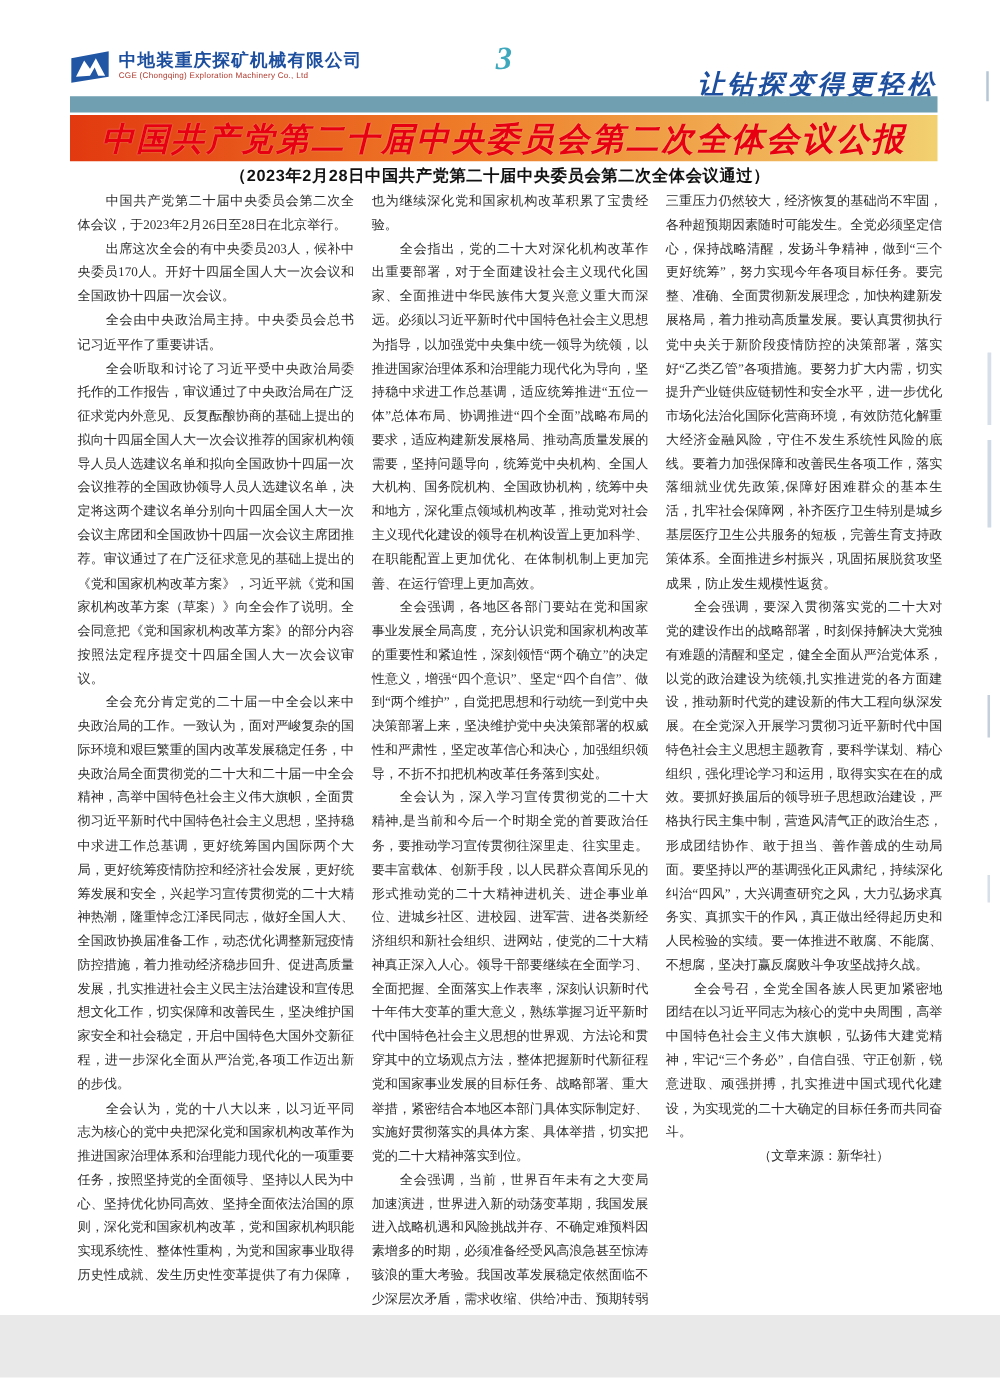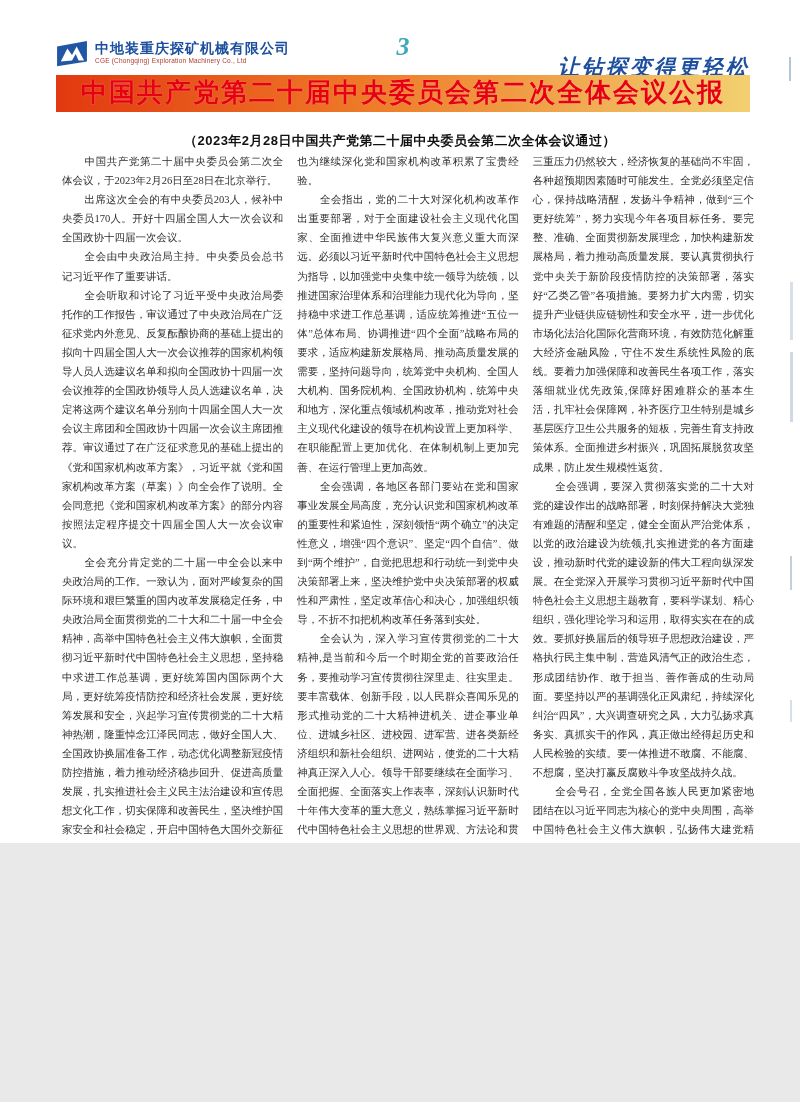--- a/index.html
+++ b/index.html
@@ -1,34 +1,34 @@
 <!DOCTYPE html>
 <html style="--brand-blue: #1d4f9e; --pagenum: #3fa8bc; --teal: #6f9fb0; --g1: #e23910; --g2: #ee7b28; --g3: #f2d070; --title-red: #e60012; --ink: #2e2e2e; --company-en: #b03a2e;"><head>
 <meta charset="utf-8">
 <style>
   html,body{margin:0;padding:0;background:#e9e9e9;}
-  .page{position:relative;width:800px;height:843px;background:#ffffff;margin:0 auto;
+  .page{position:relative;width:800px;height:1052px;background:#ffffff;margin:0 auto;
         overflow:hidden;font-family:"Liberation Serif","DejaVu Serif",serif;}
   
   .hdr{position:absolute;top:38px;left:56px;right:50px;height:38px;}
   .brand{position:absolute;left:0;top:2px;display:flex;align-items:flex-start;}
   .brand svg{display:block;margin-right:7px;}
   .brand-cn{font-family:"Liberation Sans","DejaVu Sans",sans-serif;font-weight:bold;
             font-size:14px;color:var(--brand-blue);letter-spacing:1px;line-height:16px;}
   .brand-en{font-family:"Liberation Sans","DejaVu Sans",sans-serif;font-size:6.5px;
             color:var(--company-en);letter-spacing:.2px;margin-top:1px;}
   .pagenum{position:absolute;left:0;right:0;top:-6px;text-align:center;
            font-style:italic;font-size:26px;color:var(--pagenum);font-weight:bold;}
   .slogan{position:absolute;right:0;top:15px;font-weight:bold;font-style:italic;
           font-size:21px;color:var(--brand-blue);letter-spacing:3px;}
   
   .tealbar{position:absolute;top:77px;left:56px;right:50px;height:13px;background:var(--teal);}
-  .banner{position:absolute;top:75px;left:56px;right:50px;height:37px;
+  .banner{position:absolute;top:92px;left:56px;right:50px;height:37px;
           background:linear-gradient(90deg,var(--g1) 0%,var(--g2) 45%,var(--g3) 100%);
-          display:flex;align-items:flex-start;justify-content:center;}
+          display:flex;align-items:flex-end;justify-content:center;font-style:italic;}
   .banner .t{font-family:"Liberation Sans","DejaVu Sans",sans-serif;font-weight:bold;
              font-size:26px;color:var(--title-red);letter-spacing:2px;
              text-shadow:0 0 1px rgba(255,255,255,.6);white-space:nowrap;}
   .subtitle{position:absolute;top:132px;left:0;right:0;text-align:center;
             font-family:Liberation Sans, sans-serif;font-weight:bold;
             font-size:13px;color:#111;letter-spacing:.5px;}
   
   .cols{position:absolute;top:152px;left:62px;width:692px;height:916px;
         column-count:3;column-gap:14px;column-fill:auto;
         font-size:10.5px;line-height:19.1px;color:var(--ink);text-align:justify;}

